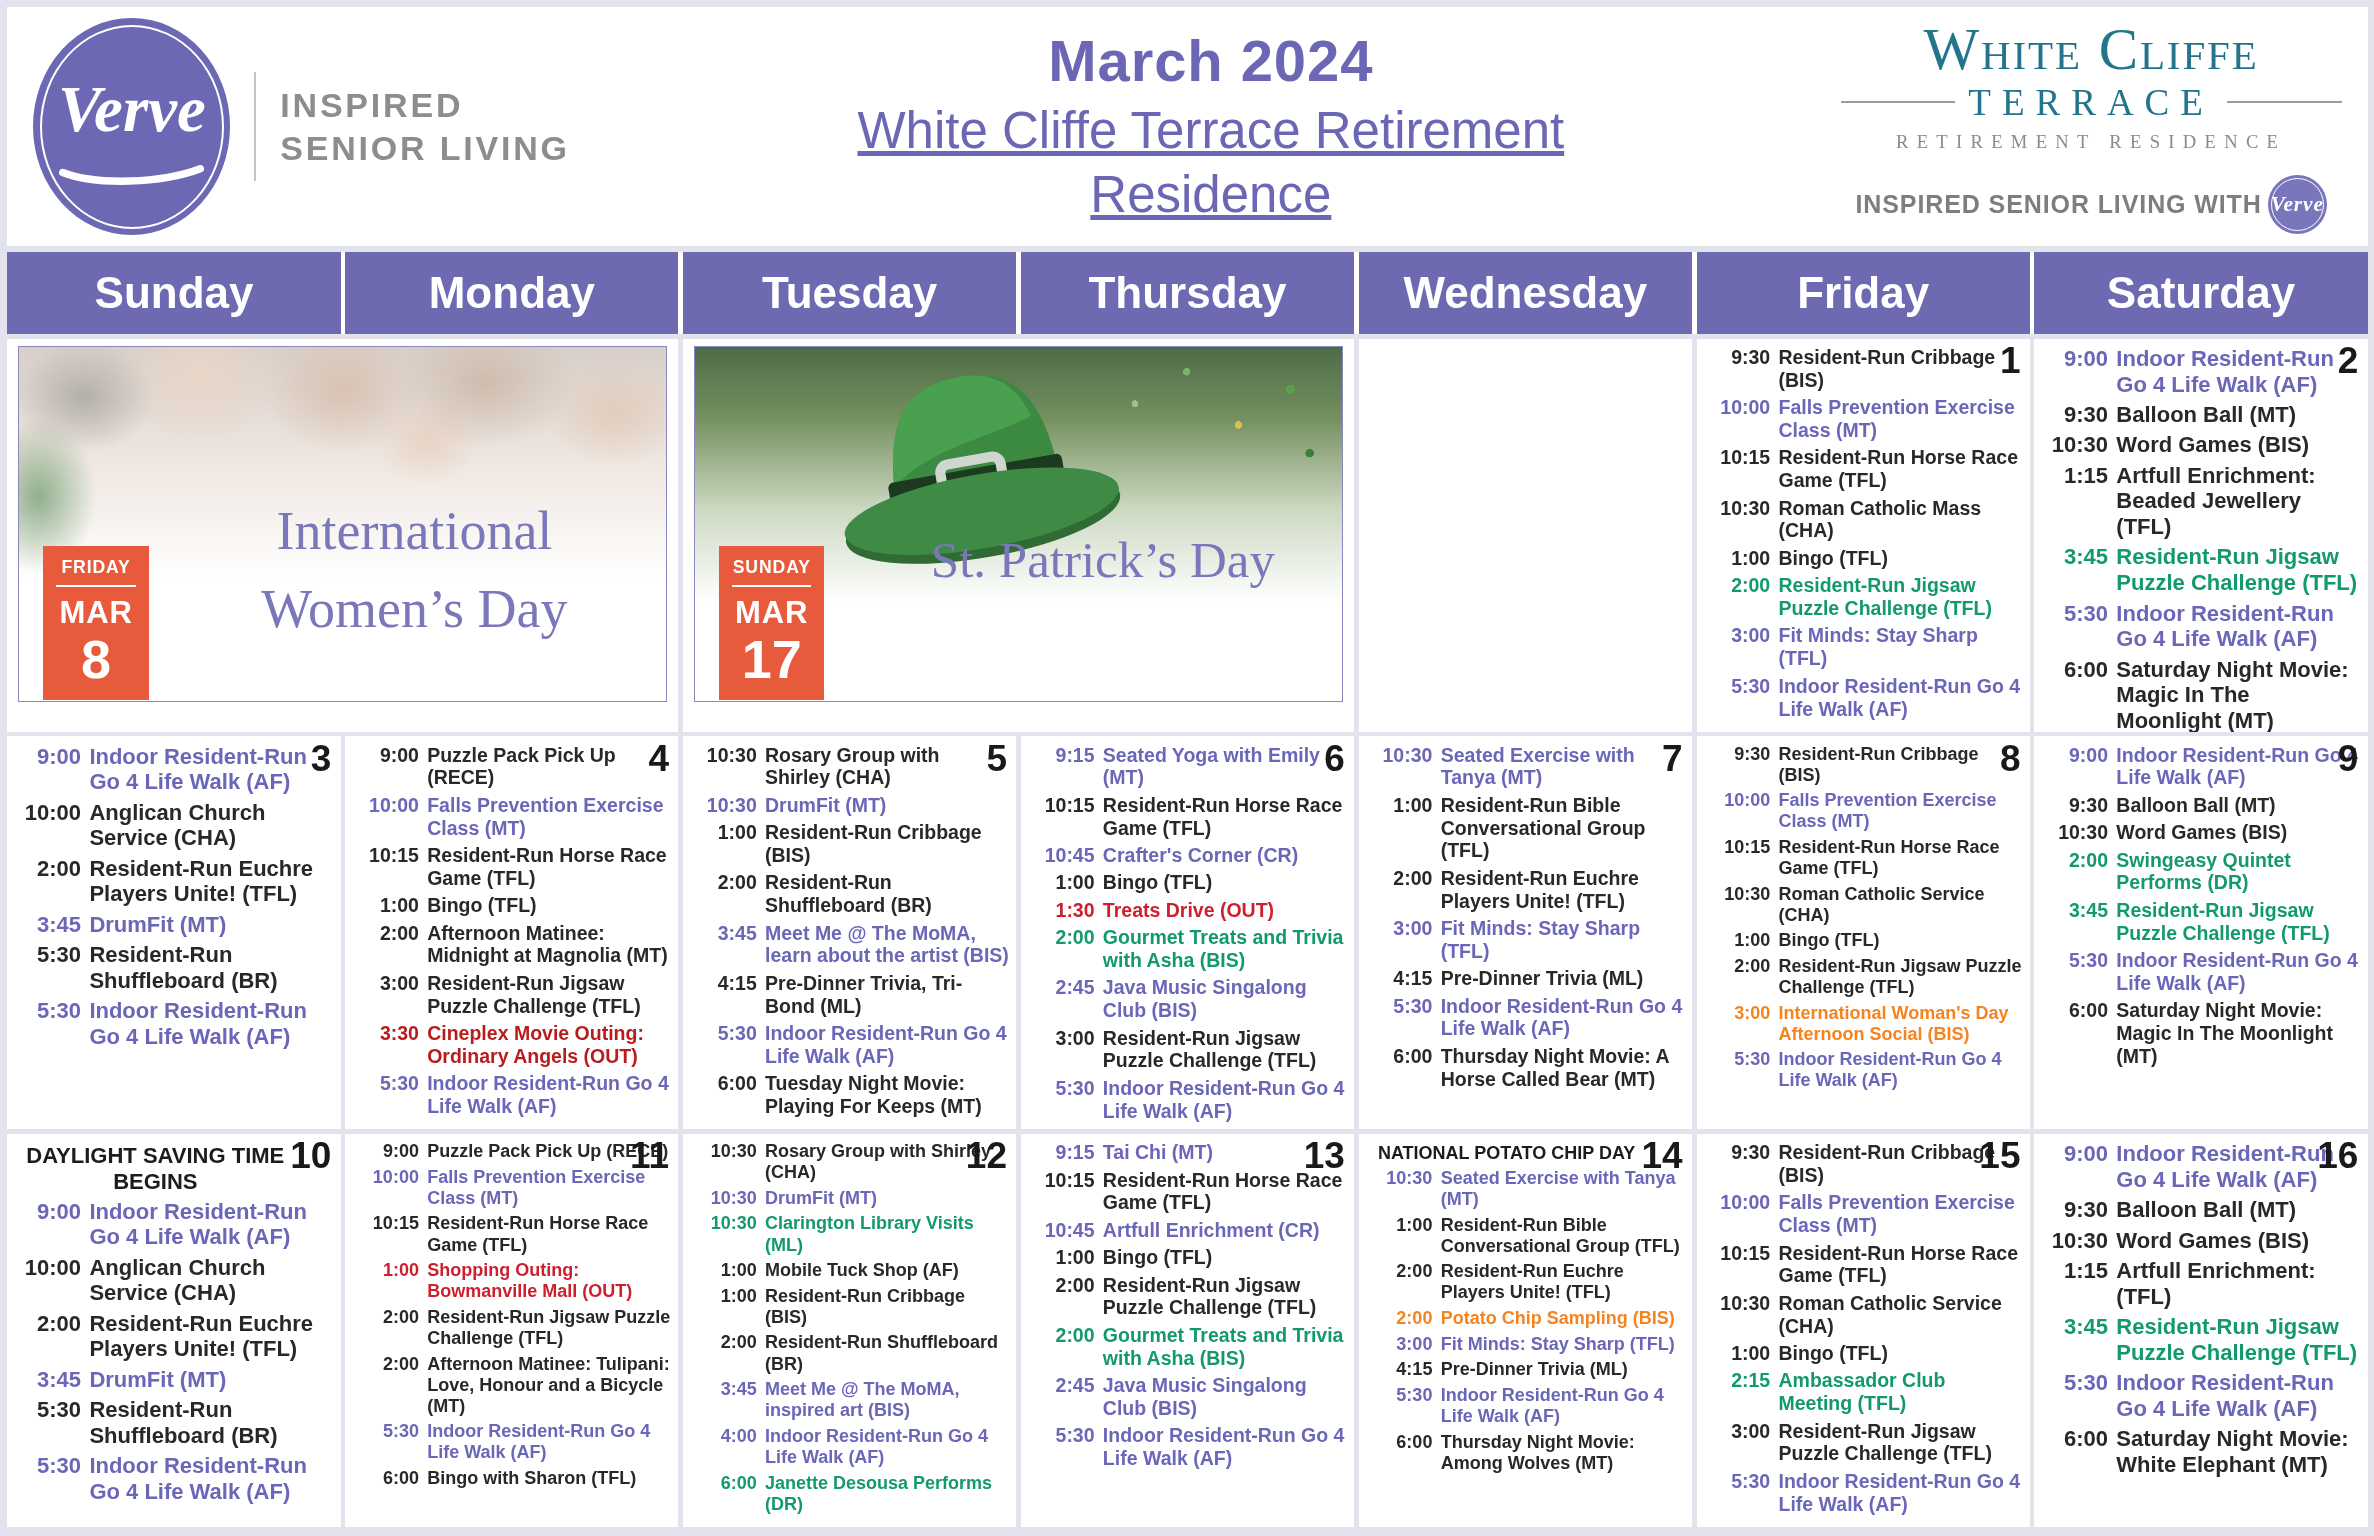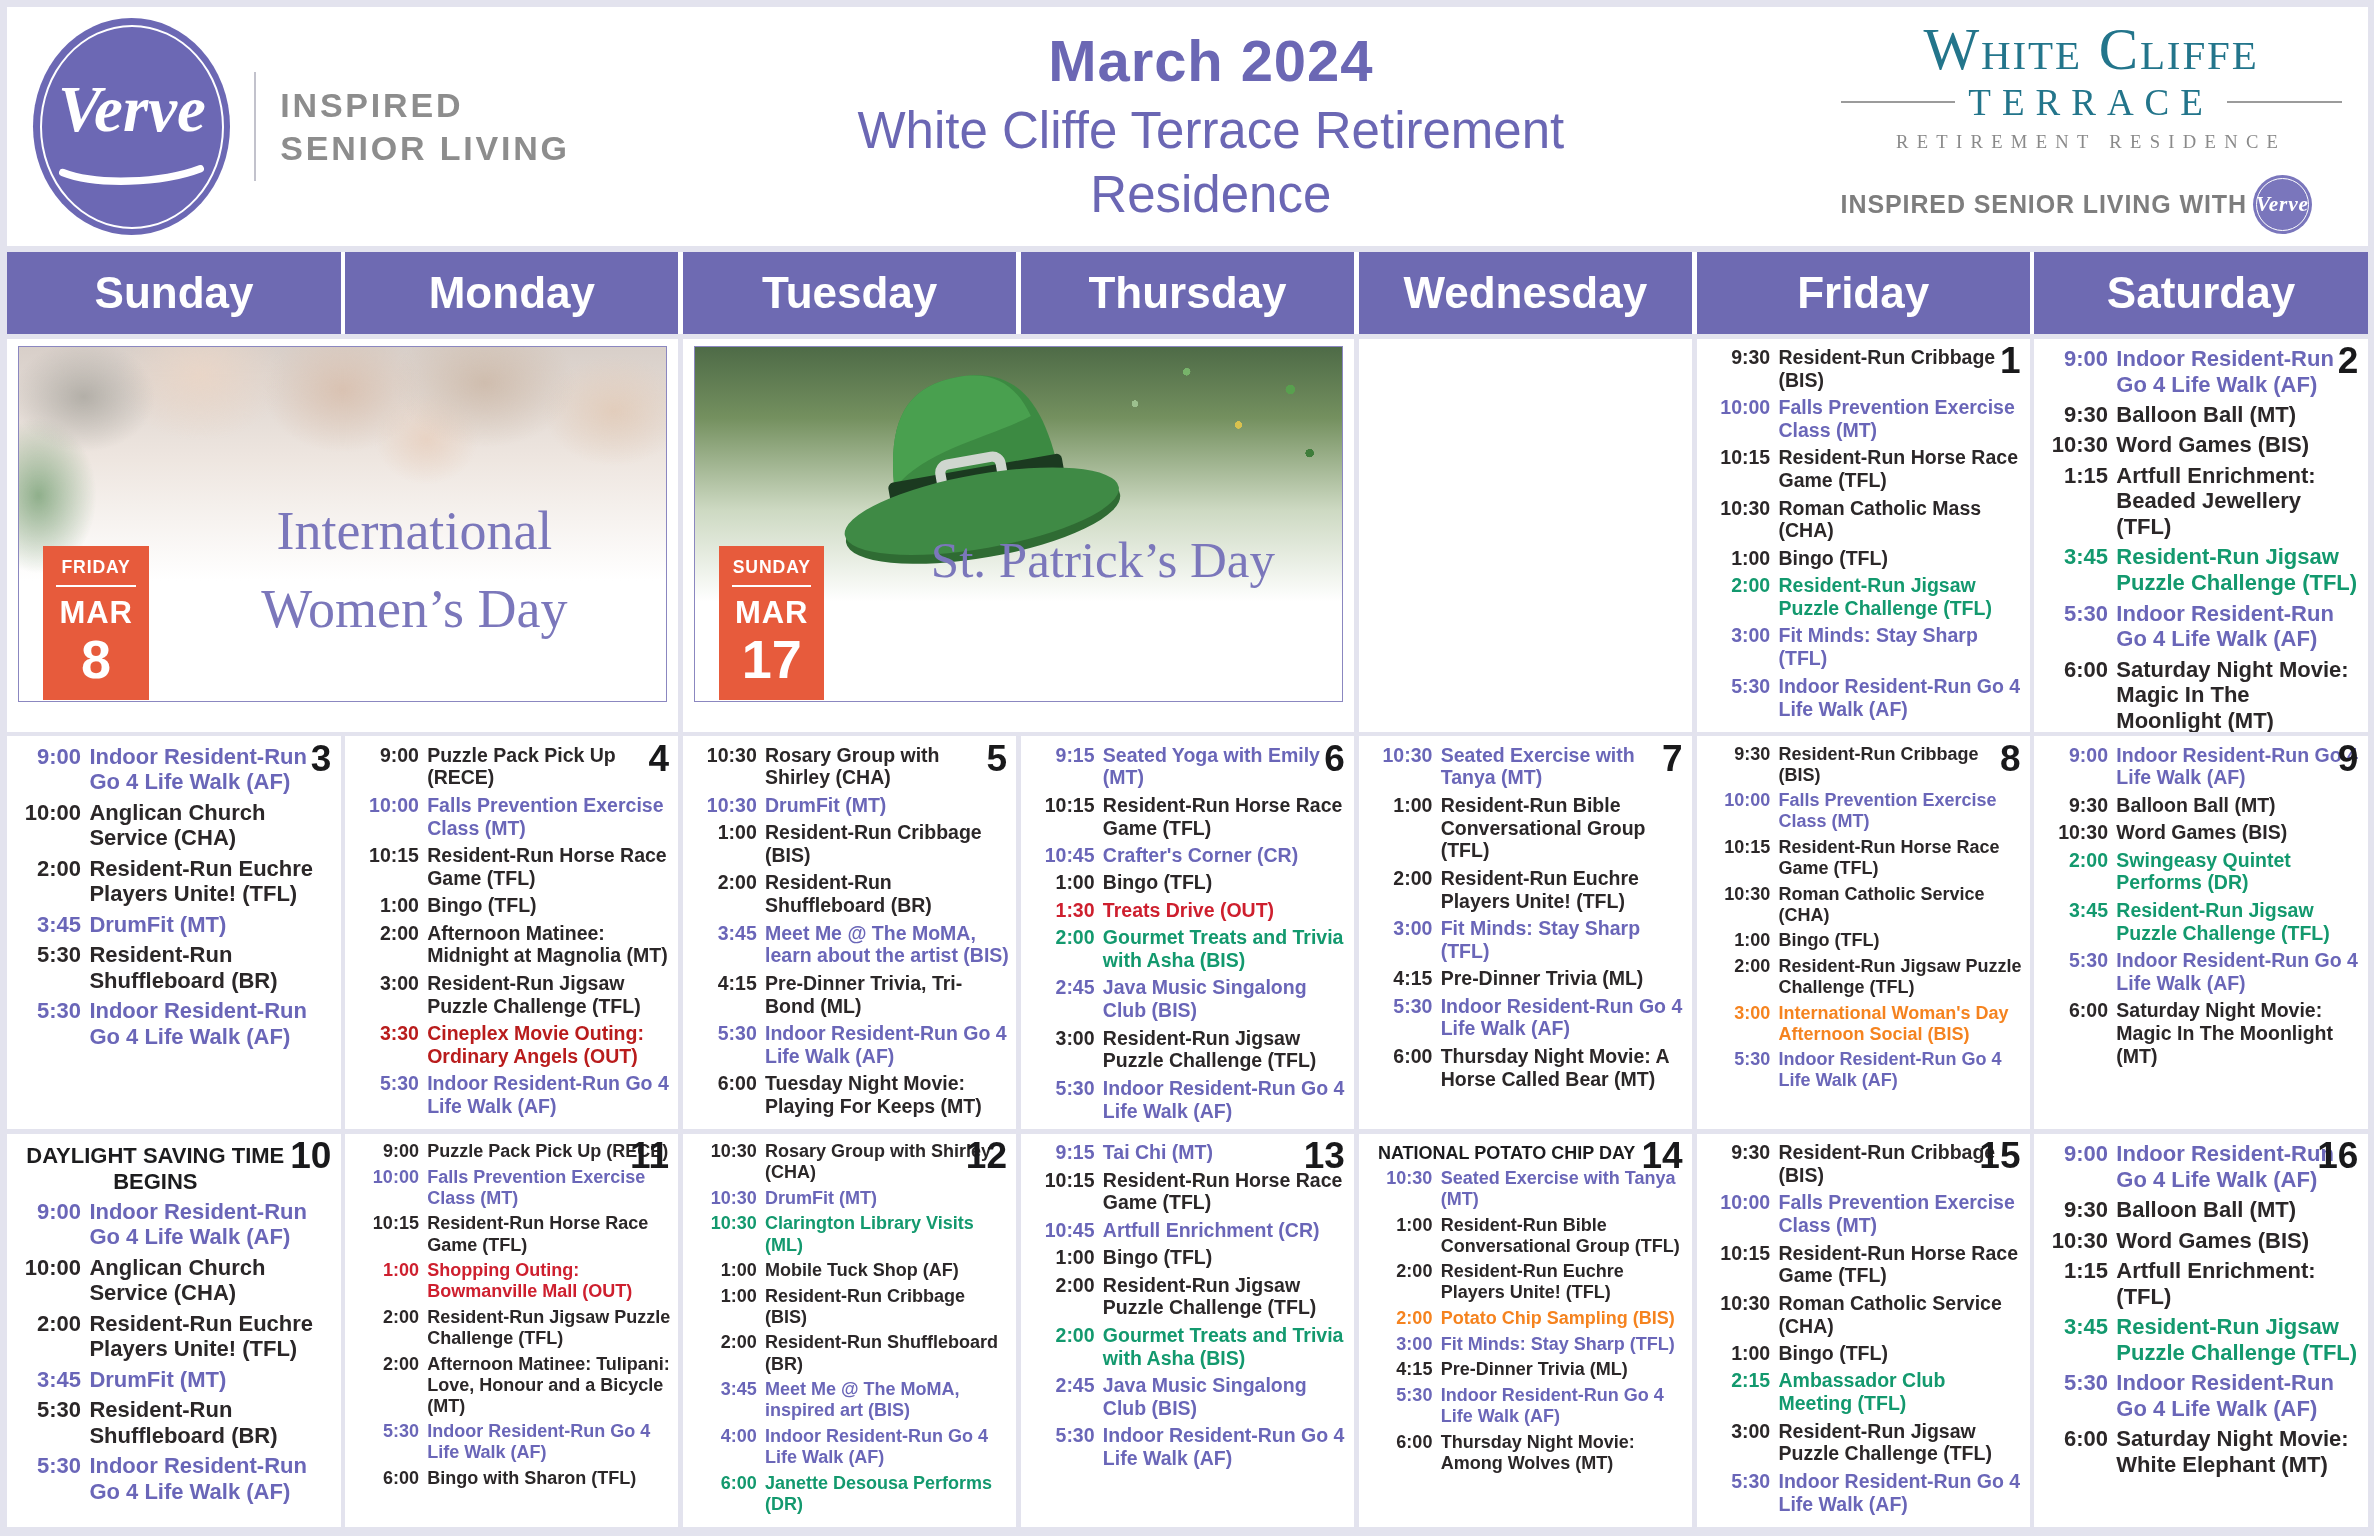--- a/index.html
+++ b/index.html
@@ -16,28 +16,28 @@
   .brand-left{display:flex;align-items:center;gap:24px;width:557px;flex:0 0 auto;}
   .verve-oval{width:197px;height:217px;border-radius:50%;background:#6c68b4;position:relative;flex:0 0 auto;}
   .verve-oval::after{content:"";position:absolute;inset:6.5px;border:2.8px solid #fff;border-radius:50%;}
   .verve-oval .v-script{position:absolute;left:0;right:0;top:54px;text-align:center;color:#fff;
     font-family:"Liberation Serif","DejaVu Serif",serif;font-style:italic;font-weight:bold;font-size:65px;z-index:2;}
   .verve-oval svg{position:absolute;left:26px;top:147px;z-index:2;}
   .brand-divider{width:1.9px;height:109px;background:#c2c2cc;}
   .verve-tagline{color:#8d8d8d;font-size:34px;letter-spacing:2.8px;line-height:1.25;font-weight:bold;}
   .masthead-center{flex:1;text-align:center;color:#6b67b4;min-width:0;}
   .month-title{font-size:58px;font-weight:bold;letter-spacing:0.9px;}
-  .residence-title{font-size:51px;font-weight:normal;max-width:955px;margin:5.6px auto 0;line-height:1.25;}
+  .residence-title{font-size:51px;font-weight:normal;max-width:955px;margin:5.6px auto 0;line-height:1.25;text-decoration:underline;}
   .brand-right{width:501px;flex:0 0 auto;text-align:center;margin-left:9.3px;}
   .wc-name{font-family:"Liberation Serif","DejaVu Serif",serif;color:#23758b;font-size:59px;font-variant:small-caps;letter-spacing:1.9px;line-height:1;}
   .wc-terrace-row{display:flex;align-items:center;gap:13px;margin-top:1.9px;}
   .wc-terrace-row .rule{flex:1;height:1.9px;background:#9b9b9b;}
   .wc-terrace{font-family:"Liberation Serif","DejaVu Serif",serif;color:#23758b;font-size:37px;letter-spacing:11px;}
   .wc-sub{color:#8a8a8a;font-size:18.6px;letter-spacing:8.3px;margin-top:7.4px;font-family:"Liberation Serif","DejaVu Serif",serif;}
-  .wc-tag{margin-top:22px;display:flex;align-items:center;justify-content:flex-start;gap:6px;color:#7e7e7e;font-size:25px;font-weight:bold;letter-spacing:0.9px;}
+  .wc-tag{margin-top:22px;display:flex;align-items:center;justify-content:center;gap:6px;color:#7e7e7e;font-size:25px;font-weight:bold;letter-spacing:0.9px;}
   .verve-badge{width:59px;height:59px;border-radius:50%;background:#7a76bc;color:#fff;position:relative;
     display:flex;align-items:center;justify-content:center;
     font-family:"Liberation Serif","DejaVu Serif",serif;font-style:italic;font-weight:bold;font-size:21.3px;}
   .verve-badge::after{content:"";position:absolute;inset:2.8px;border:0.9px solid #fff;border-radius:50%;}
 
   
   .weekday-row{margin-top:5.6px;flex:0 0 82px;display:grid;grid-template-columns:repeat(7,1fr);gap:4.6px;background:#fff;}
   .weekday{background:#6e6ab2;color:#fff;font-weight:bold;font-size:44px;display:flex;align-items:center;justify-content:center;}
 
   

